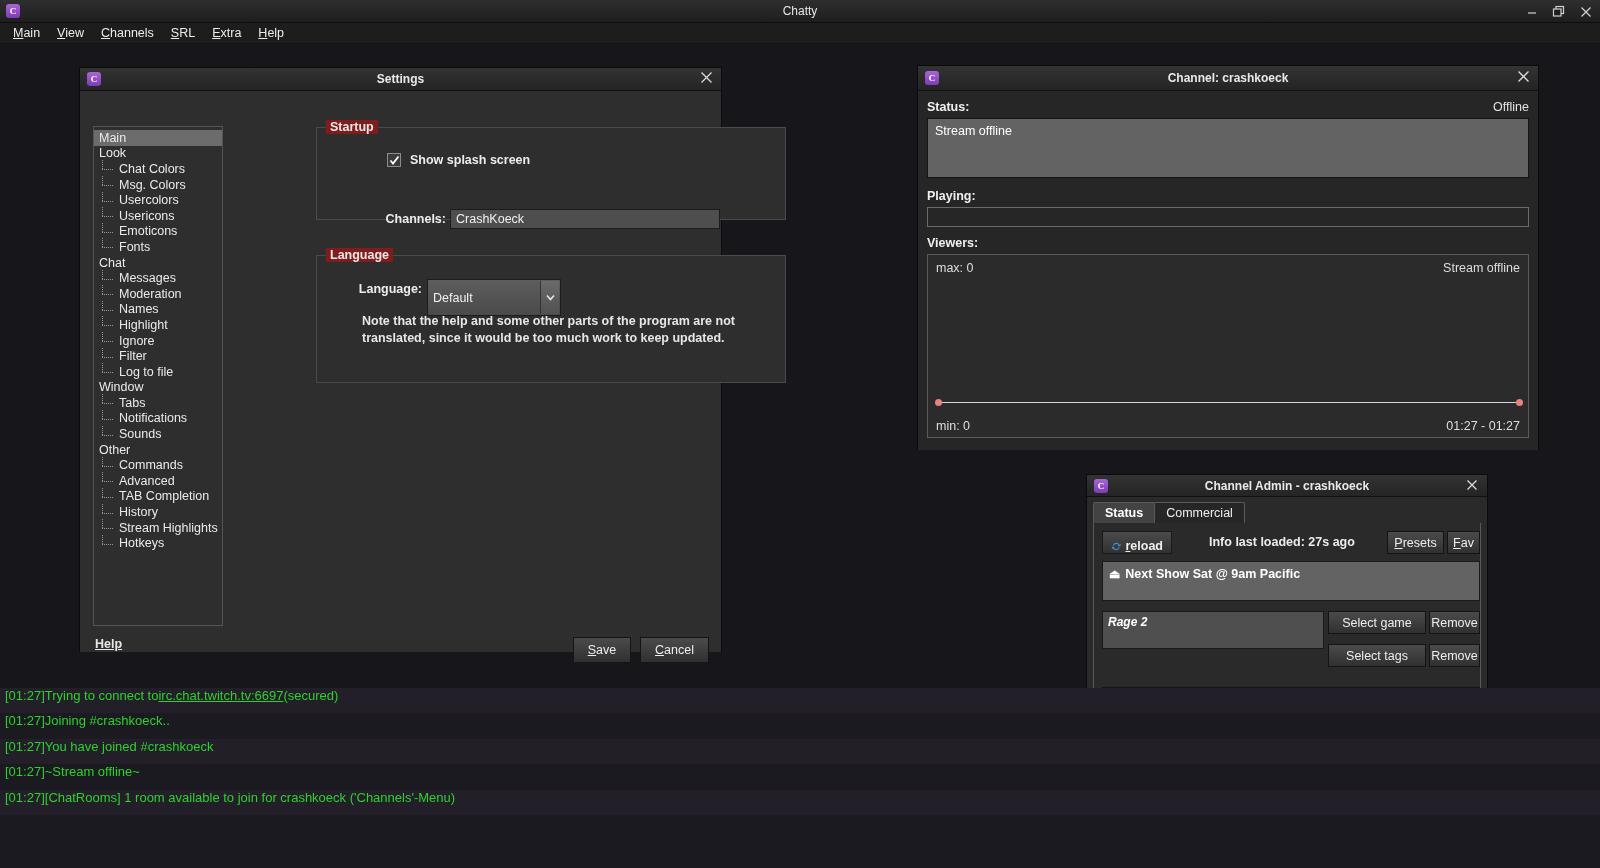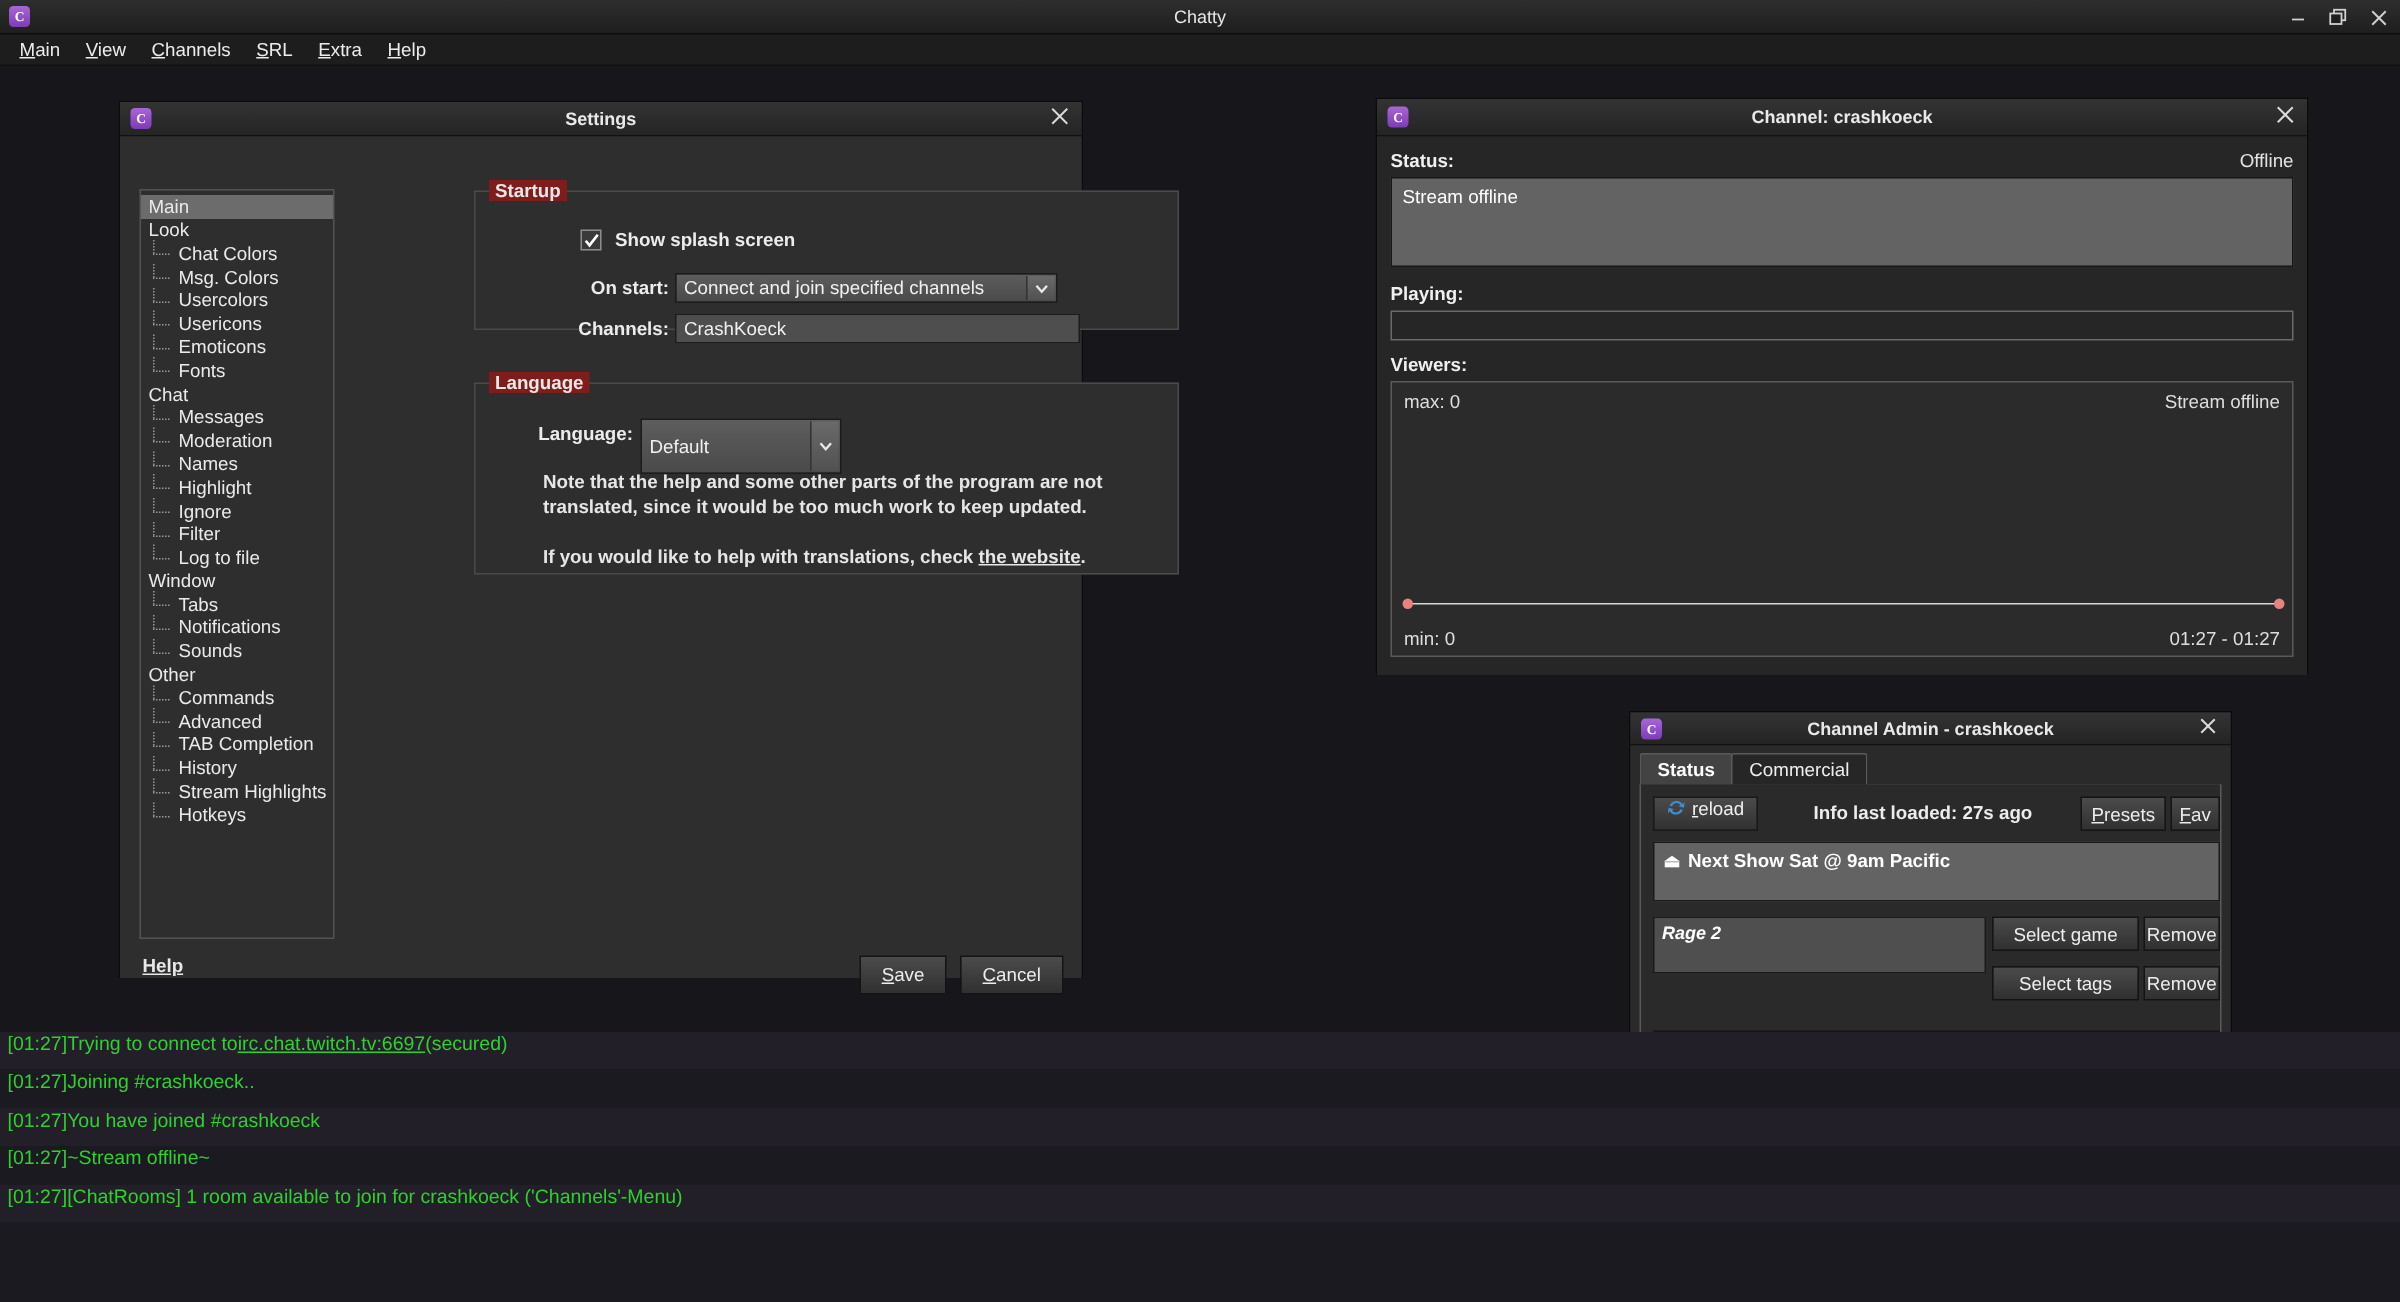--- a/index.html
+++ b/index.html
@@ -156,21 +156,21 @@
     border-bottom: none; background: #262626; margin-right: -1px;
     border-radius: 2px 2px 0 0;
   }
   .tab.active { background: #434343; font-weight: bold; color: #fff; }
   .admin-panel {
     position: absolute; left: 6px; top: 26px; right: 6px; bottom: 6px;
     border: 1px solid #5a5a5a; border-top: none; background: #2a2a2a;
   }
   .reload-btn {
     background: linear-gradient(#4b4b4b, #313131); border: 1px solid #191919;
-    display: flex; align-items: flex-start; gap: 4px; padding: 0 8px; color: #efefef; font-size: 12.5px;
+    display: flex; align-items: flex-end; gap: 4px; padding: 0 8px; color: #efefef; font-size: 12.5px; font-weight: bold;
   }
   .info-text { color: #ececec; font-size: 12.5px; font-weight: bold; }
   .title-box {
     background: #636363; border: 1px solid #1a1a1a; color: #ffffff;
     font-size: 12.5px; font-weight: bold; padding: 5px 6px;
     display: flex; align-items: flex-start; gap: 5px;
   }
   .small-input {
     background: #4f4f4f; border: 1px solid #1a1a1a; color: #fff;
     font-size: 12px; font-weight: bold; padding: 3px 5px; line-height: 14px;
@@ -358,31 +358,20 @@
 
         <div style="position:absolute; left:70px; top:25px; display:flex; align-items:center; gap:9px;">
           <div class="check-box">
             <svg width="11" height="11" viewBox="0 0 11 11">
                 <polyline points="1.5,5.5 4,8.5 9.5,1.5" fill="none" stroke="#ffffff" stroke-width="1.8"></polyline>
               </svg>
           </div>
           <span class="field-label">Show splash screen</span>
         </div>
 
-        <div style="position:absolute; left:0px; top:54px; width:100%; height:20px;">
-          <span class="field-label" style="position:absolute; left:24px; top:3px; width:105px;">On start:</span>
-          <div class="combo" style="position:absolute; left:133px; top:0; width:255px; height:20px;">
-            <span>Connect and join specified channels</span>
-            <span class="arrow-box">
-              <svg width="9" height="7" viewBox="0 0 9 7">
-                  <polyline points="1,1.5 4.5,5.5 8,1.5" fill="none" stroke="#e8e8e8" stroke-width="1.6"></polyline>
-                </svg>
-            </span>
-          </div>
-        </div>
 
         <div style="position:absolute; left:0px; top:81px; width:100%; height:20px;">
           <span class="field-label" style="position:absolute; left:24px; top:3px; width:105px;">Channels:</span>
           <div class="txt-input" style="position:absolute; left:133px; top:0; width:270px; height:20px;">
             <span>CrashKoeck</span>
           </div>
         </div>
       </div>
 
       <div class="group" style="left:236px; top:164px; width:470px; height:128px;">
@@ -397,21 +386,20 @@
                   <polyline points="1,1.5 4.5,5.5 8,1.5" fill="none" stroke="#e8e8e8" stroke-width="1.6"></polyline>
                 </svg>
             </span>
           </div>
         </div>
 
         <div class="note" style="position:absolute; left:45px; top:57px;">
           <div>Note that the help and some other parts of the program are not</div>
           <div>translated, since it would be too much work to keep updated.</div>
           <div style="height:16px;"></div>
-          <div><span>If you would like to help with translations, check </span><span class="link">the website</span><span>.</span></div>
         </div>
       </div>
 
       <a class="helplink" style="position:absolute; left:15px; top:546px;">Help</a>
       <div class="btn" style="position:absolute; left:493px; top:546px; width:58px; height:26px;">
         <span><u>S</u>ave</span>
       </div>
       <div class="btn" style="position:absolute; left:560px; top:546px; width:69px; height:26px;">
         <span><u>C</u>ancel</span>
       </div>

